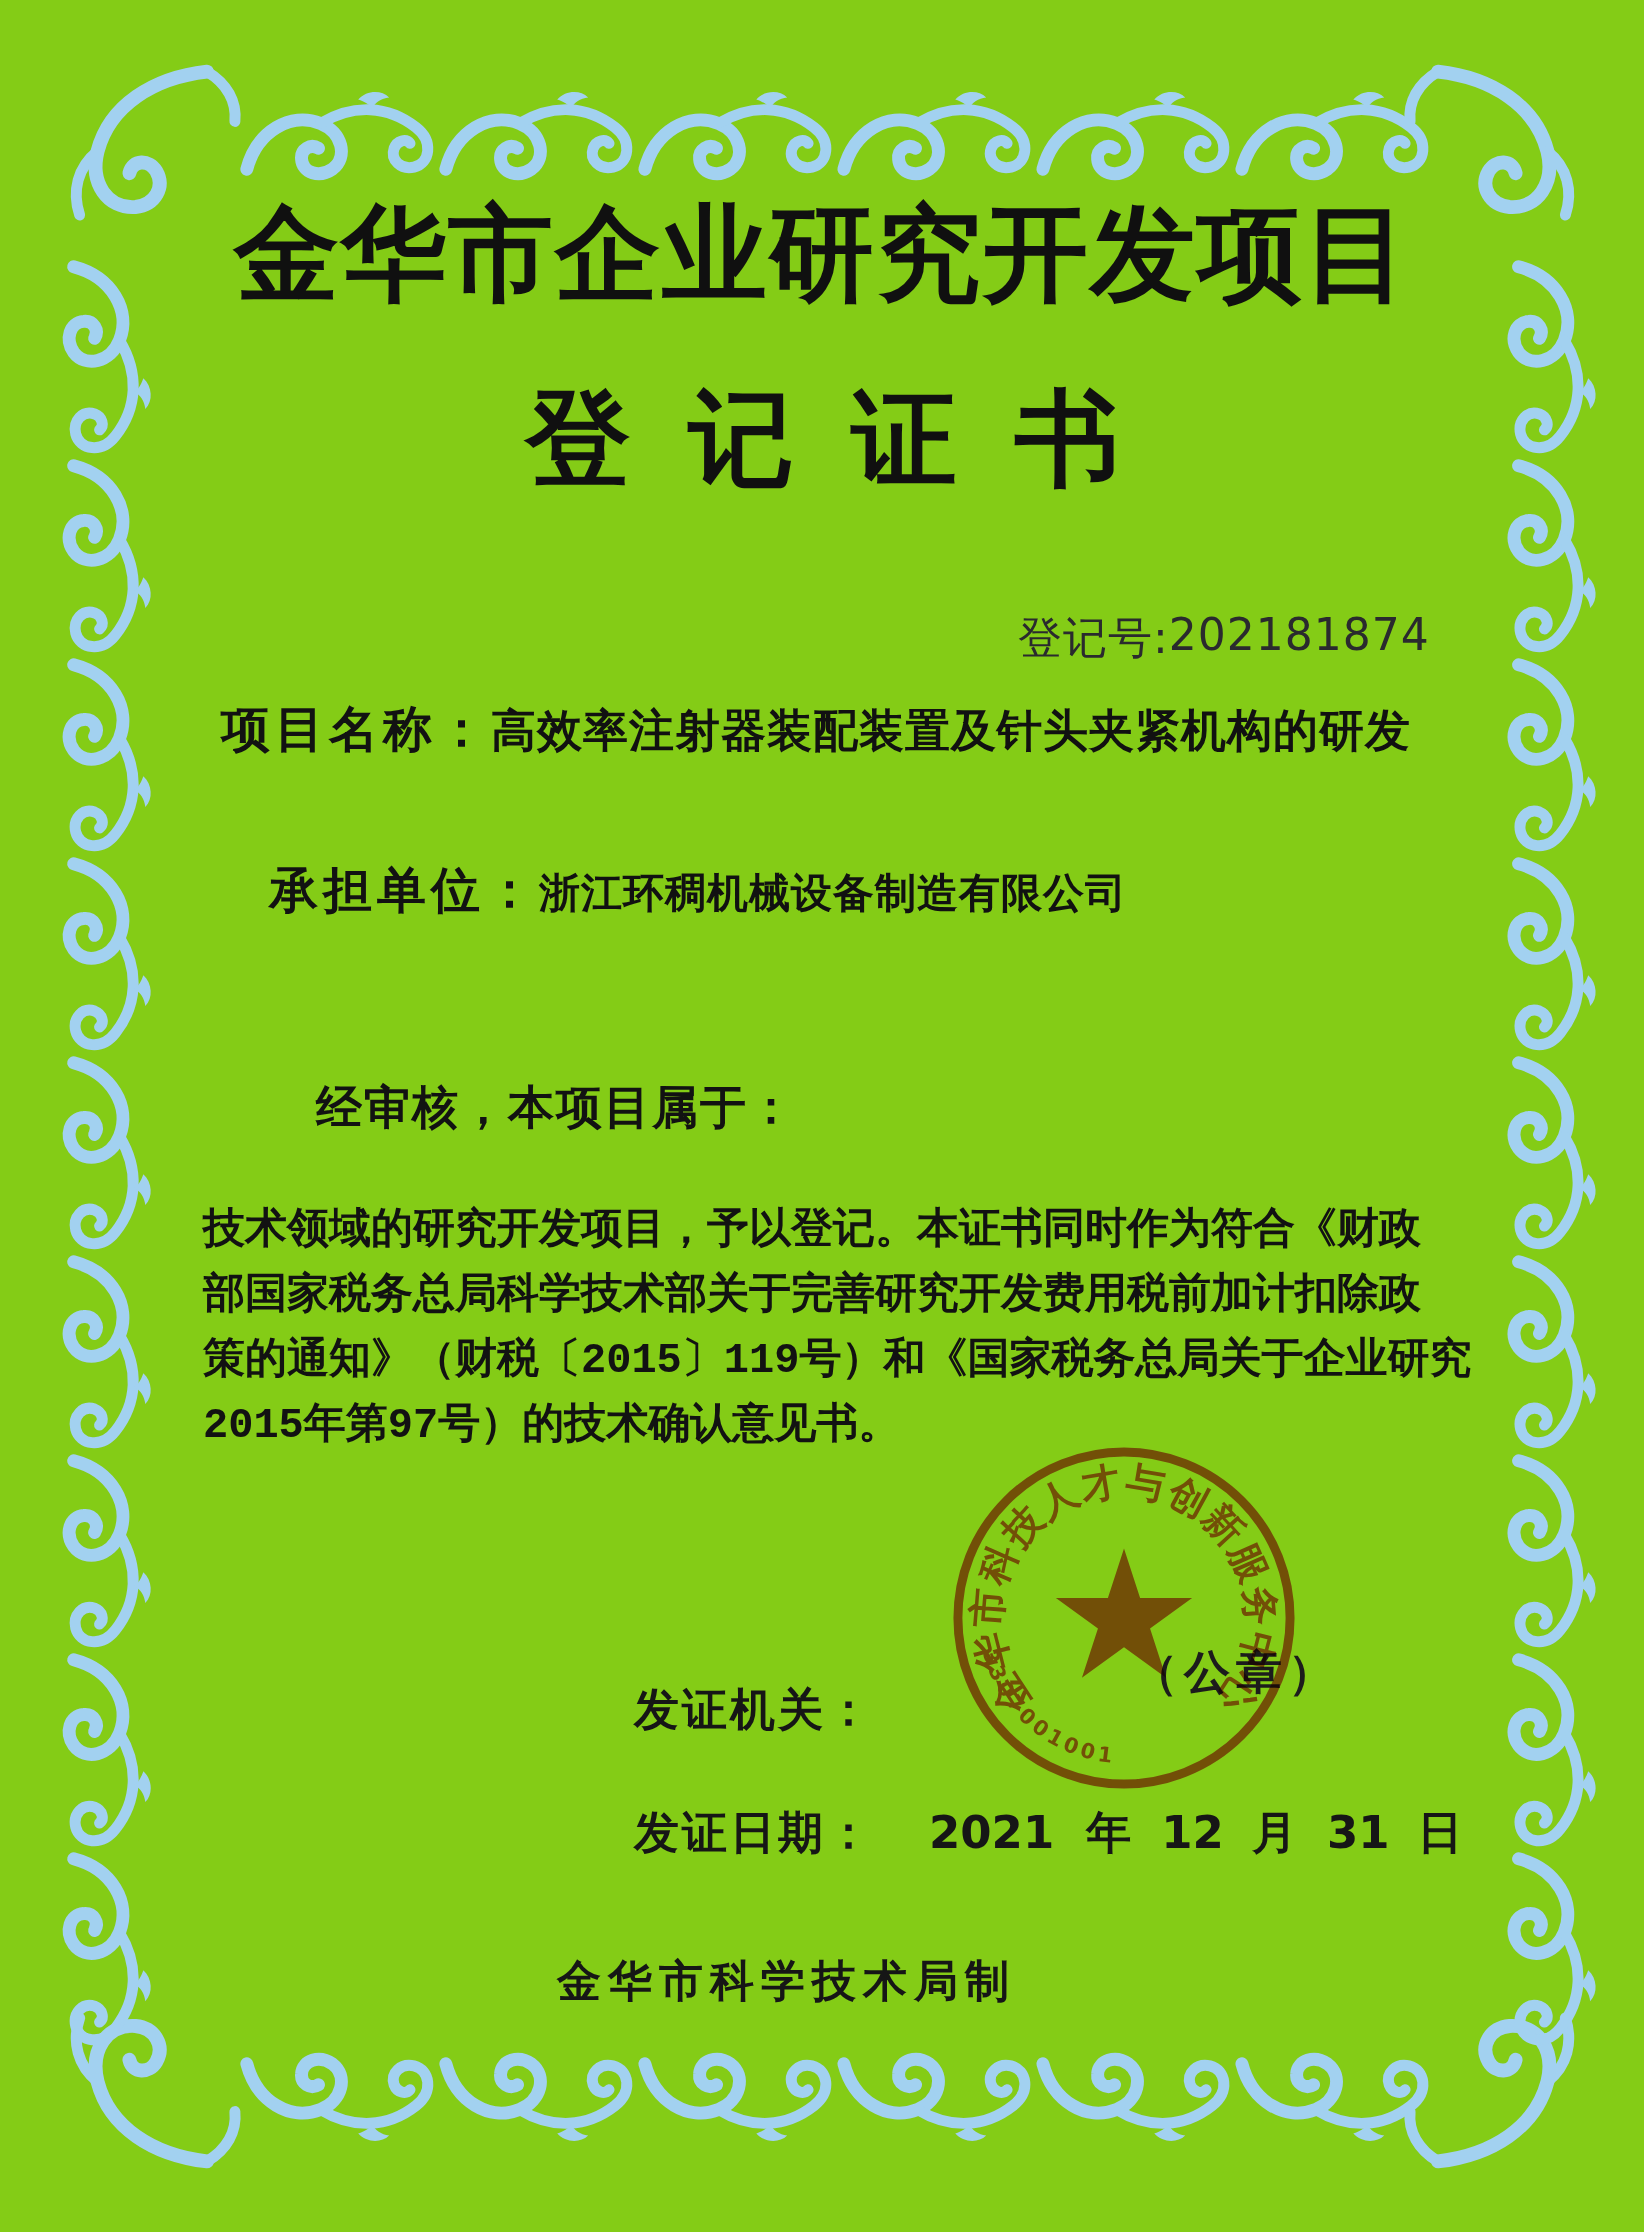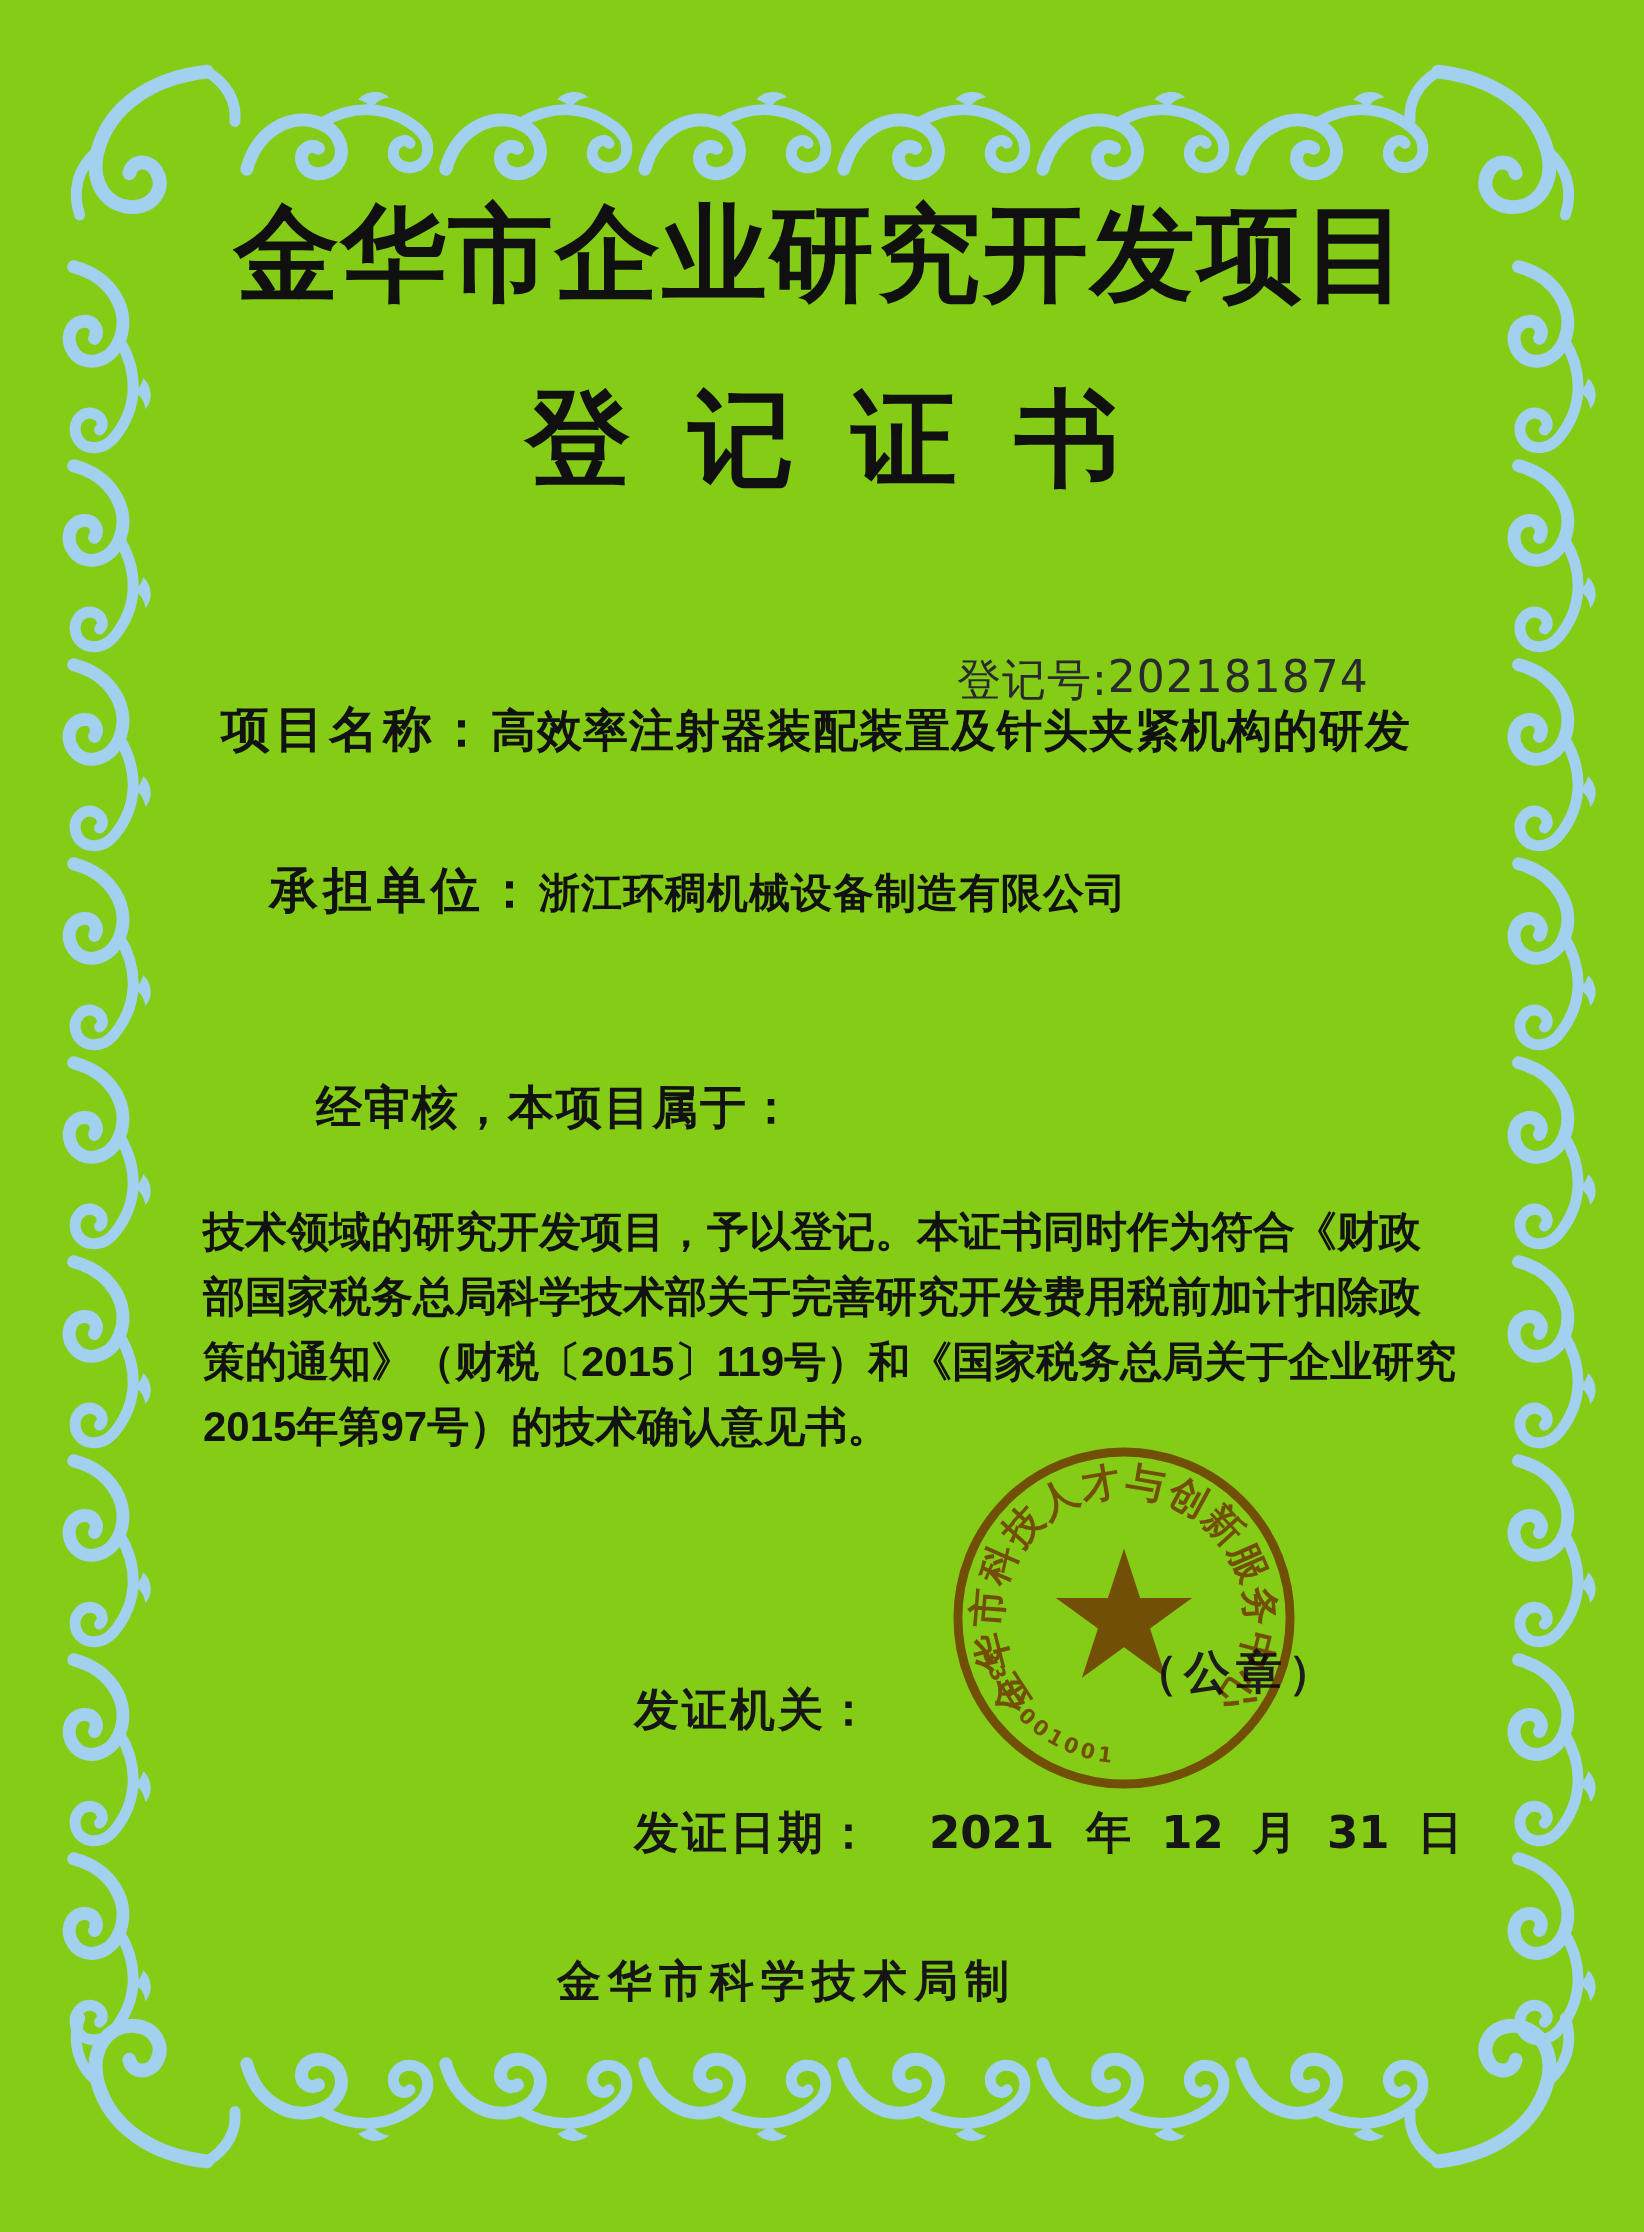--- a/index.html
+++ b/index.html
@@ -22,26 +22,25 @@
     font-family:"Liberation Serif",serif;
   }
   .title2{
     top:370px;left:0;width:100%;
     display:flex;justify-content:center;
     font-size:105px;font-weight:900;color:#101010;
   }
   .title2 span{letter-spacing:58px;margin-right:-58px;}
 
   .regno{
-    top:609px;left:957px;
+    top:609px;left:1018px;
     font-family:"DejaVu Sans",sans-serif;
     font-size:44px;font-weight:500;color:#2a2a2e;
     letter-spacing:1px;
     display:flex;
-    margin-top:42px;
   }
   .row{display:flex;align-items:baseline;}
   .lab{
     font-family:"Liberation Serif",serif;
     font-weight:900;font-size:49px;letter-spacing:5px;color:#121212;
     white-space:nowrap;
   }
   .val{
     font-family:"DejaVu Sans",sans-serif;
     font-weight:700;color:#111;white-space:nowrap;
@@ -49,21 +48,21 @@
   .row-project{top:697px;left:221px;}
   .row-project .val{font-size:45px;letter-spacing:1px;}
   .row-undertaker{top:858px;left:221px;margin-left:48px;}
   .row-undertaker .val{font-size:41px;letter-spacing:1px;}
   .row-review{top:1077px;left:316px;}
   .row-review .lab{font-size:46px;letter-spacing:2px;}
   .row-review .val{font-size:43px;letter-spacing:2px;}
 
   .body-par{
     top:1199px;left:203px;width:1254px;
-    font-family:Liberation Sans, sans-serif;
+    font-family:Liberation Mono, monospace;
     font-weight:700;font-size:42px;color:#121212;
   }
   .body-par .bline{
     line-height:65px;height:65px;white-space:nowrap;letter-spacing:0px;
   }
 
   .issuer-row{top:1680px;left:634px;}
   .issuer-row .lab2{
     font-family:Liberation Sans, sans-serif;
     font-weight:700;font-size:45px;letter-spacing:3px;color:#161616;

